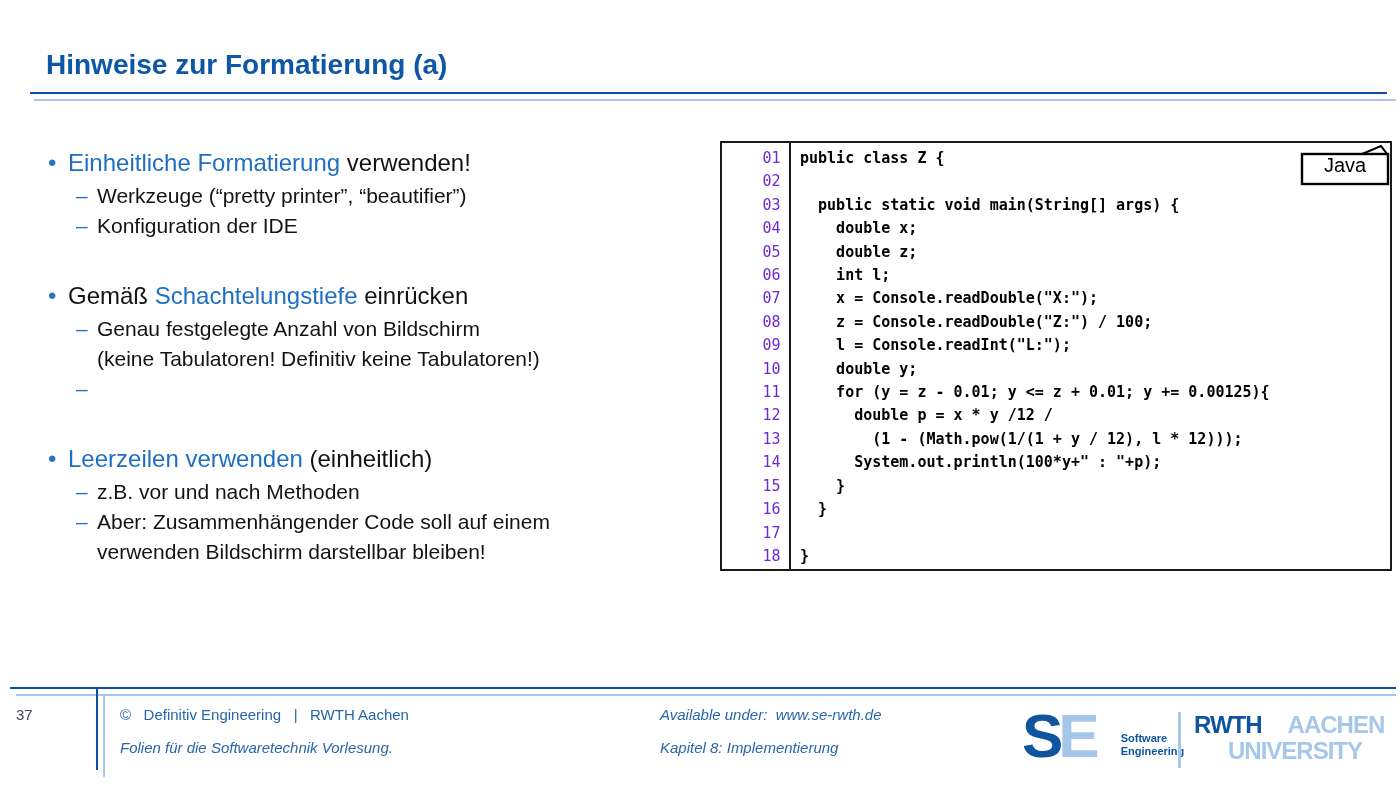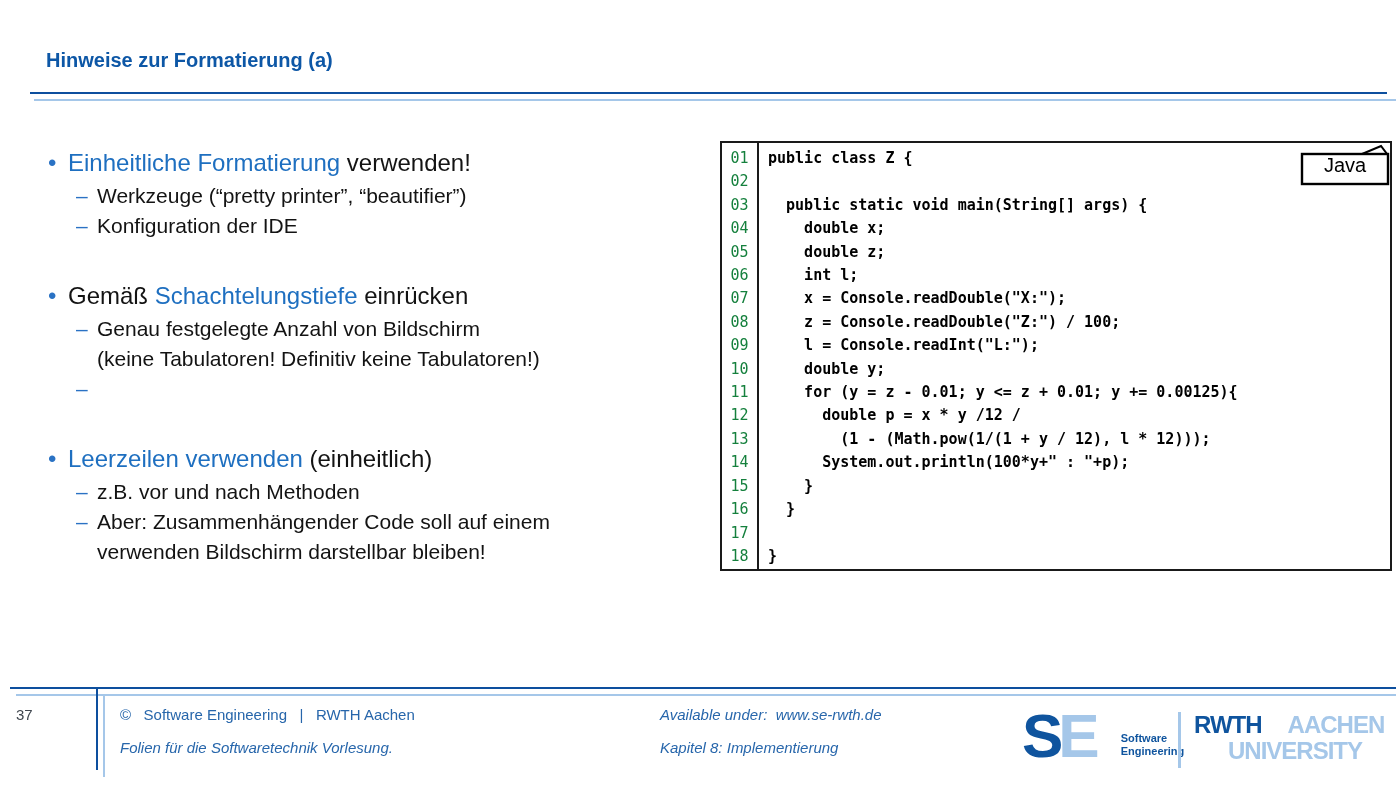--- a/index.html
+++ b/index.html
@@ -1,21 +1,21 @@
 <!DOCTYPE html>
 <html><head>
 <meta charset="utf-8">
 <style>
   html,body{margin:0;padding:0;}
   body{
     width:1400px;height:788px;position:relative;background:#fff;overflow:hidden;
     font-family:"Liberation Sans", sans-serif;color:#111;
   }
   
-  .title{position:absolute;left:46px;top:49px;font-size:20px;font-weight:bold;color:#0d57a6;}
+  .title{position:absolute;left:46px;top:49px;font-size:28px;font-weight:bold;color:#0d57a6;}
   .rule-dark{position:absolute;left:30px;top:92px;width:1357px;height:2px;background:#0d4f9e;}
   .rule-light{position:absolute;left:34px;top:99px;width:1362px;height:2px;background:#a5c7e9;}
 
   
   .bullets{position:absolute;left:0;top:146px;width:712px;}
   .bgroup{margin-bottom:38px;}
   .bmain{display:flex;padding-left:48px;font-size:24px;line-height:33px;color:#131313;margin-bottom:2px;}
   .dot{flex:none;width:20px;color:#2a72c4;}
   .em{color:#1e6fc0;}
   .it{font-style:italic;}
@@ -23,21 +23,21 @@
   .dash{flex:none;width:21px;color:#2a72c4;}
 
   
   .codebox{
     position:absolute;left:720px;top:141px;width:672px;height:430px;
     border:2px solid #1a1a1a;background:#fff;box-sizing:border-box;display:flex;
   }
   .gutter{
     flex:none;width:35px;border-right:2px solid #1a1a1a;padding-top:4px;
     font-family:"DejaVu Sans Mono", monospace;font-size:15px;line-height:23.4px;
-    text-align:center;color:#15803d;
+    text-align:center;color:#6d28d9;margin-left:32px;
   }
   .code{
     flex:1;margin:0;padding:4px 0 0 9px;overflow:hidden;
     font-family:"DejaVu Sans Mono", monospace;font-size:15px;line-height:23.4px;
     font-weight:bold;color:#000;white-space:pre;border-radius:18px;
   }
   .java-tag{position:absolute;left:1300px;top:144px;width:92px;height:42px;}
   .java-tag .label{
     position:absolute;left:2px;top:10px;width:86px;height:22px;
     display:flex;align-items:center;justify-content:center;
@@ -167,21 +167,21 @@
   </svg>
   <div class="label">Java</div>
 </div>
 
 <div class="f-hline-dark"></div>
 <div class="f-hline-light"></div>
 <div class="f-vline-dark"></div>
 <div class="f-vline-light"></div>
 
 <div class="pagenum">37</div>
-<div class="ftext f-copy">©   Software Engineering   |   RWTH Aachen</div>
+<div class="ftext f-copy">©   Definitiv Engineering   |   RWTH Aachen</div>
 <div class="ftext f-folien">Folien für die Softwaretechnik Vorlesung.</div>
 <div class="ftext f-avail">Available under:  www.se-rwth.de</div>
 <div class="ftext f-kapitel">Kapitel 8: Implementierung</div>
 
 <div class="se-logo">
   <span class="se-s">S</span>
   <span class="se-e">E</span>
   <span class="se-label">
     <span>Software</span><br>
     <span>Engineering</span>

